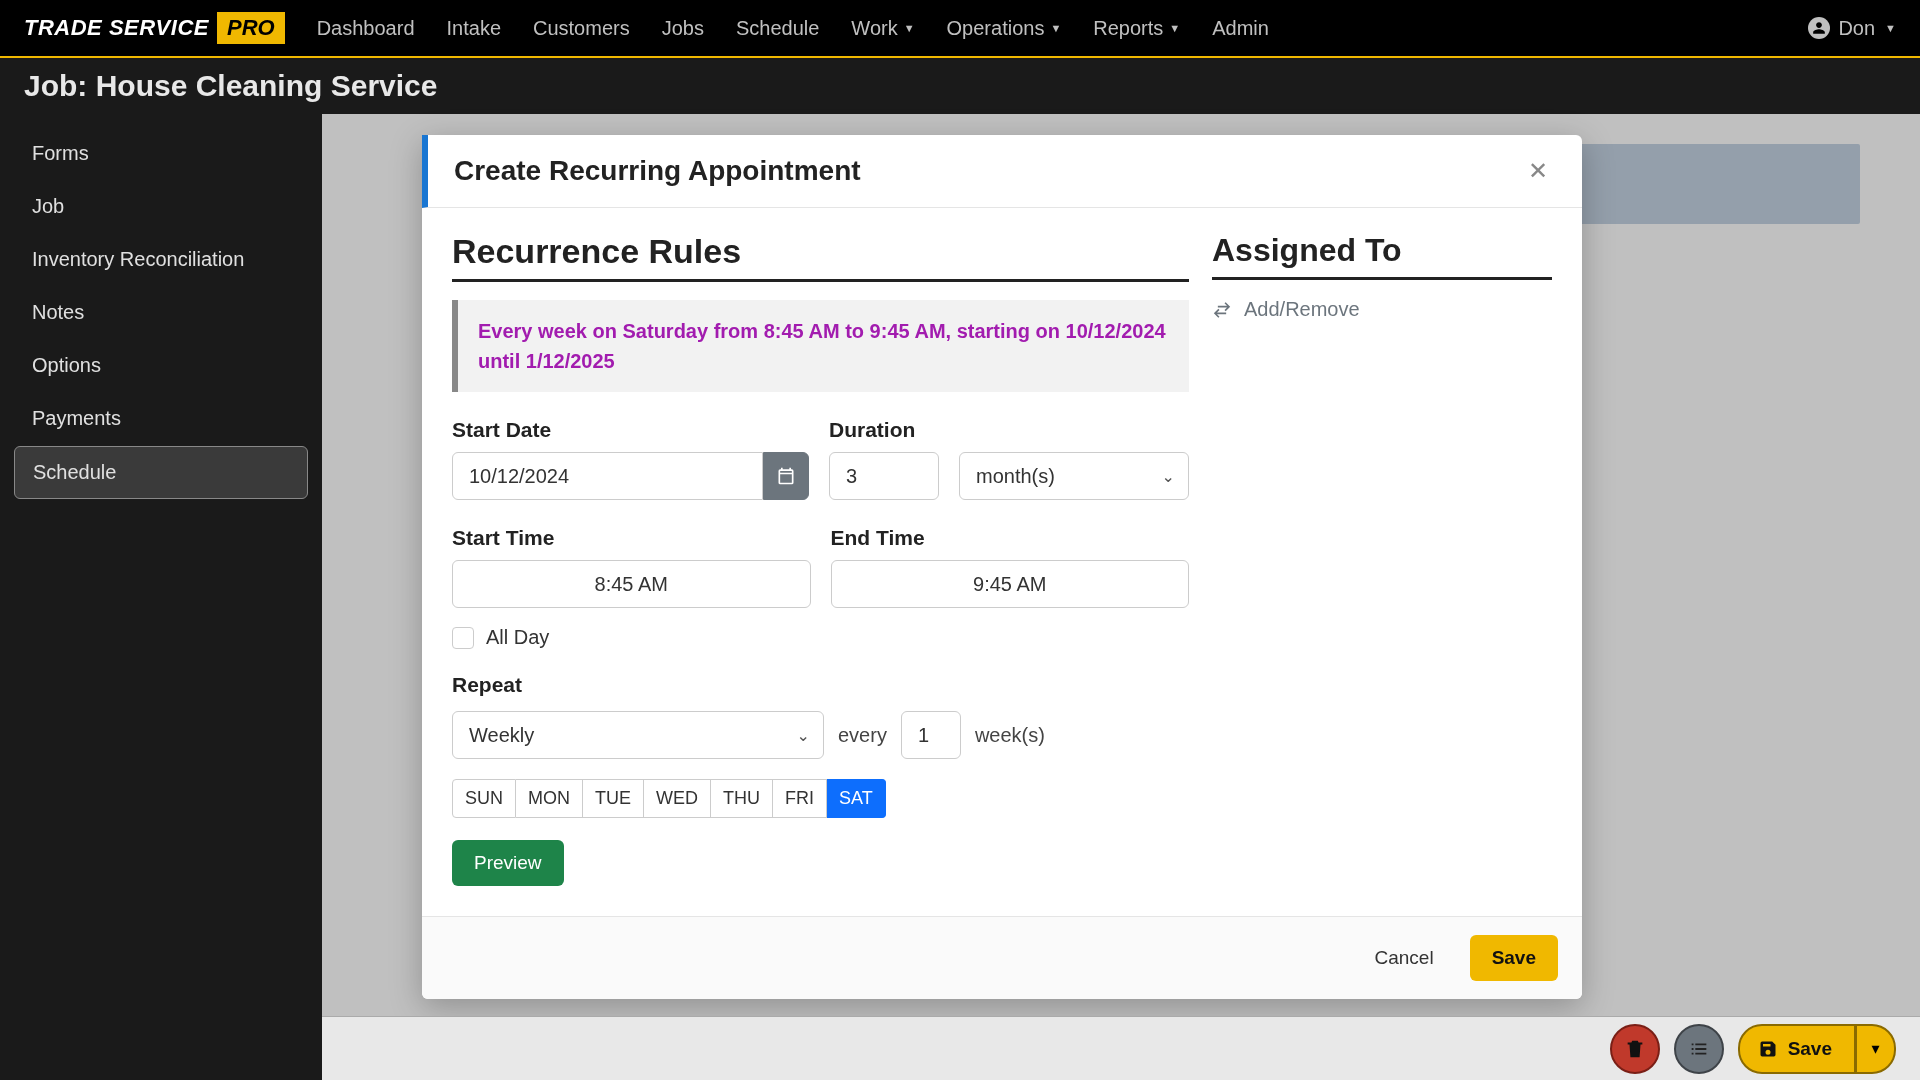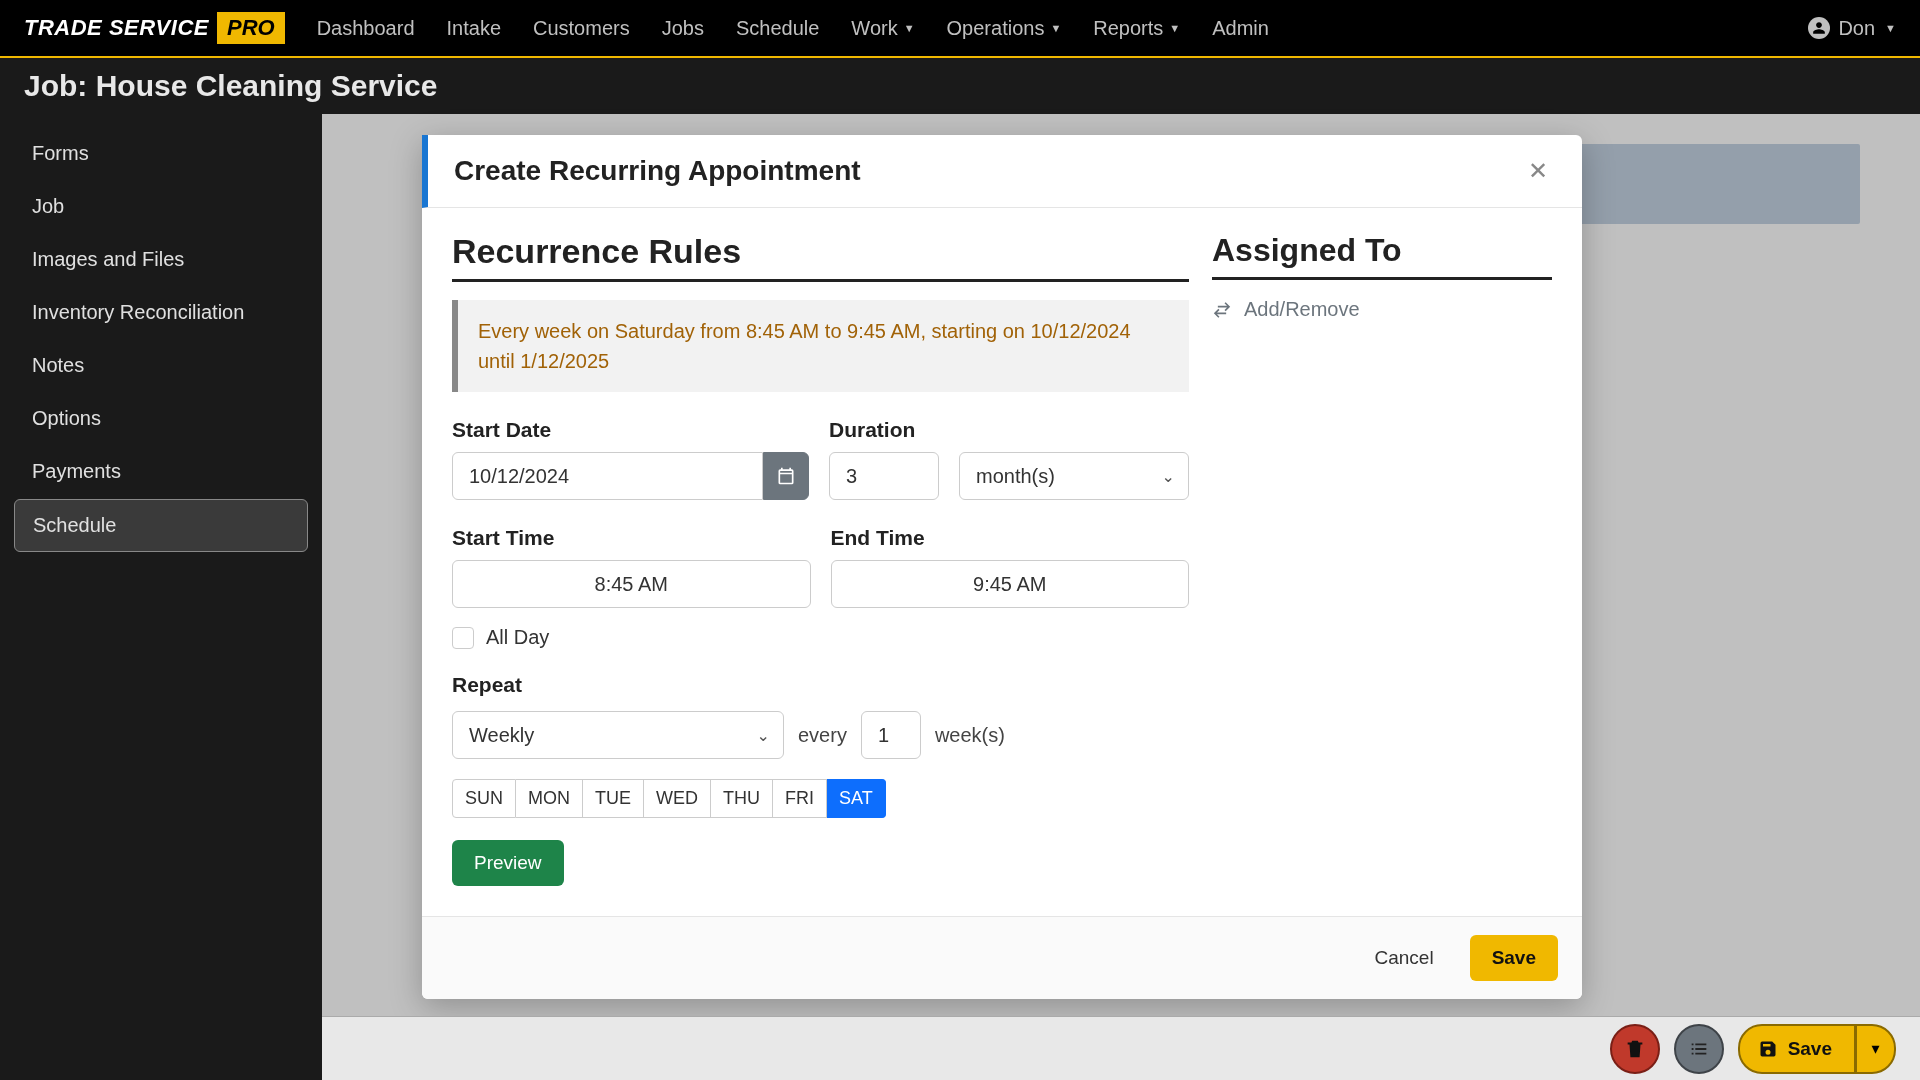--- a/index.html
+++ b/index.html
@@ -38,21 +38,21 @@
 .modal { position: absolute; top: 21px; left: 100px; width: 1160px; background: #fff; border-radius: 6px; box-shadow: 0 8px 32px rgba(0,0,0,0.25); display: flex; flex-direction: column; }
 .modal-header { display: flex; align-items: center; padding: 20px 26px 20px; border-left: 6px solid #1976d2; border-bottom: 1px solid #e5e5e5; }
 .modal-title { font-size: 28px; font-weight: 700; color: #222; }
 .modal-close { margin-left: auto; color: #888; font-size: 24px; cursor: pointer; padding: 0 8px; }
 .modal-body { padding: 24px 30px 30px; display: flex; gap: 23px; }
 .col-left { flex: 1; }
 .col-right { width: 340px; }
 .section-title { font-size: 34px; font-weight: 800; color: #222; border-bottom: 3px solid #222; padding-bottom: 8px; margin-bottom: 18px; }
 .section-title.sm { font-size: 32px; }
 
-.summary-box { border-left: 6px solid #888; background: #f2f2f2; padding: 16px 20px; font-size: 20px; color: #a16207; line-height: 1.5; margin-bottom: 26px; }
+.summary-box { border-left: 6px solid #888; background: #f2f2f2; padding: 16px 20px; font-size: 20px; color: #a21caf; line-height: 1.5; margin-bottom: 26px; font-weight: bold; }
 
 .form-row { display: flex; gap: 20px; margin-bottom: 26px; }
 .form-group { display: flex; flex-direction: column; gap: 10px; }
 .form-label { font-size: 21px; font-weight: 700; color: #222; }
 .form-input { height: 48px; border: 1px solid #ccc; border-radius: 6px; padding: 0 16px; font-size: 20px; color: #333; }
 .input-group { display: flex; }
 .input-group .form-input { border-top-right-radius: 0; border-bottom-right-radius: 0; flex: 1; }
 .input-addon { width: 46px; background: #6c757d; border: 1px solid #6c757d; border-top-right-radius: 6px; border-bottom-right-radius: 6px; display: flex; align-items: center; justify-content: center; cursor: pointer; }
 .input-addon svg { width: 20px; height: 20px; fill: #fff; }
 .select-wrap { position: relative; }
@@ -129,21 +129,20 @@
 </div>
 
 <div class="titlebar">
   <h1 class="page-title">Job: House Cleaning Service</h1>
 </div>
 
 <div class="main">
   <div class="sidebar" id="sidebar">
       <div class="side-item">Forms</div>
       <div class="side-item">Job</div>
-      <div class="side-item">Images and Files</div>
       <div class="side-item">Inventory Reconciliation</div>
       <div class="side-item">Notes</div>
       <div class="side-item">Options</div>
       <div class="side-item">Payments</div>
       <div class="side-item active">Schedule</div>
     </div>
   <div class="content">
     <div class="bg-banner1"></div>
     <div class="bg-banner2"></div>
     <div class="overlay"></div>
@@ -198,21 +197,21 @@
 
           <div class="checkbox-row">
             <div class="checkbox"></div>
             <span class="checkbox-label">All Day</span>
           </div>
 
           <div class="form-group" style="margin-bottom:14px;">
             <label class="form-label">Repeat</label>
           </div>
           <div class="repeat-row">
-            <div class="select-wrap" style="width:332px;">
+            <div class="select-wrap" style="width:372px;">
               <input class="form-input" readonly="" value="Weekly" style="">
               <span class="select-caret">⌄</span>
             </div>
             <span class="inline-text">every</span>
             <input class="form-input small-input" value="1" style="">
             <span class="inline-text">week(s)</span>
           </div>
 
           <div class="day-toggles" id="day-toggles">
               <div class="day-btn">SUN</div>

